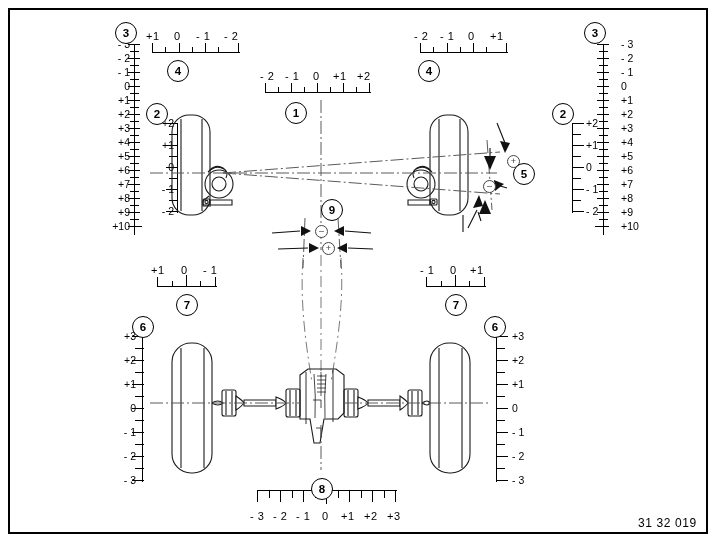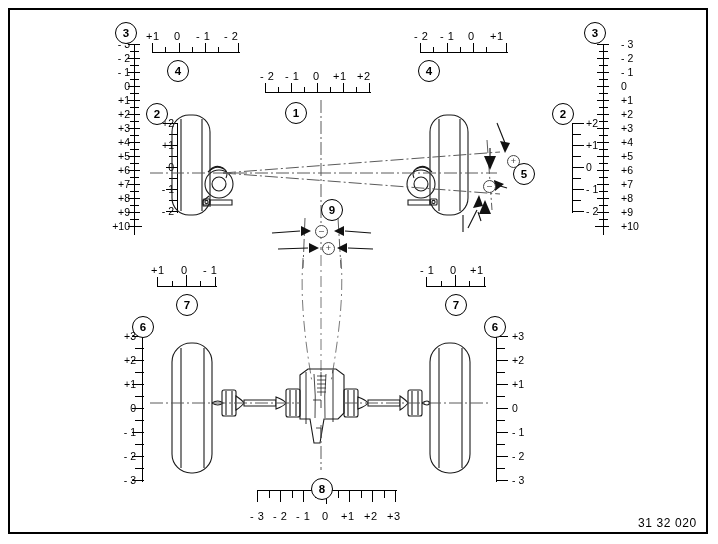--- a/index.html
+++ b/index.html
@@ -446,14 +446,14 @@
     <div class="abs num" style="left:-5px;top:20px;">- 3</div>
     <div class="abs num" style="left:18px;top:20px;">- 2</div>
     <div class="abs num" style="left:41px;top:20px;">- 1</div>
     <div class="abs num" style="left:67px;top:20px;">0</div>
     <div class="abs num" style="left:86px;top:20px;">+1</div>
     <div class="abs num" style="left:109px;top:20px;">+2</div>
     <div class="abs num" style="left:132px;top:20px;">+3</div>
   </div>
   <div class="abs callout" style="left:311px;top:478px;">8</div>
 
-  <div class="abs partno" style="left:638px;top:516px;">31 32 020</div>
+  <div class="abs partno" style="left:638px;top:516px;">31 32 019</div>
 </div>
 
 </body></html>

